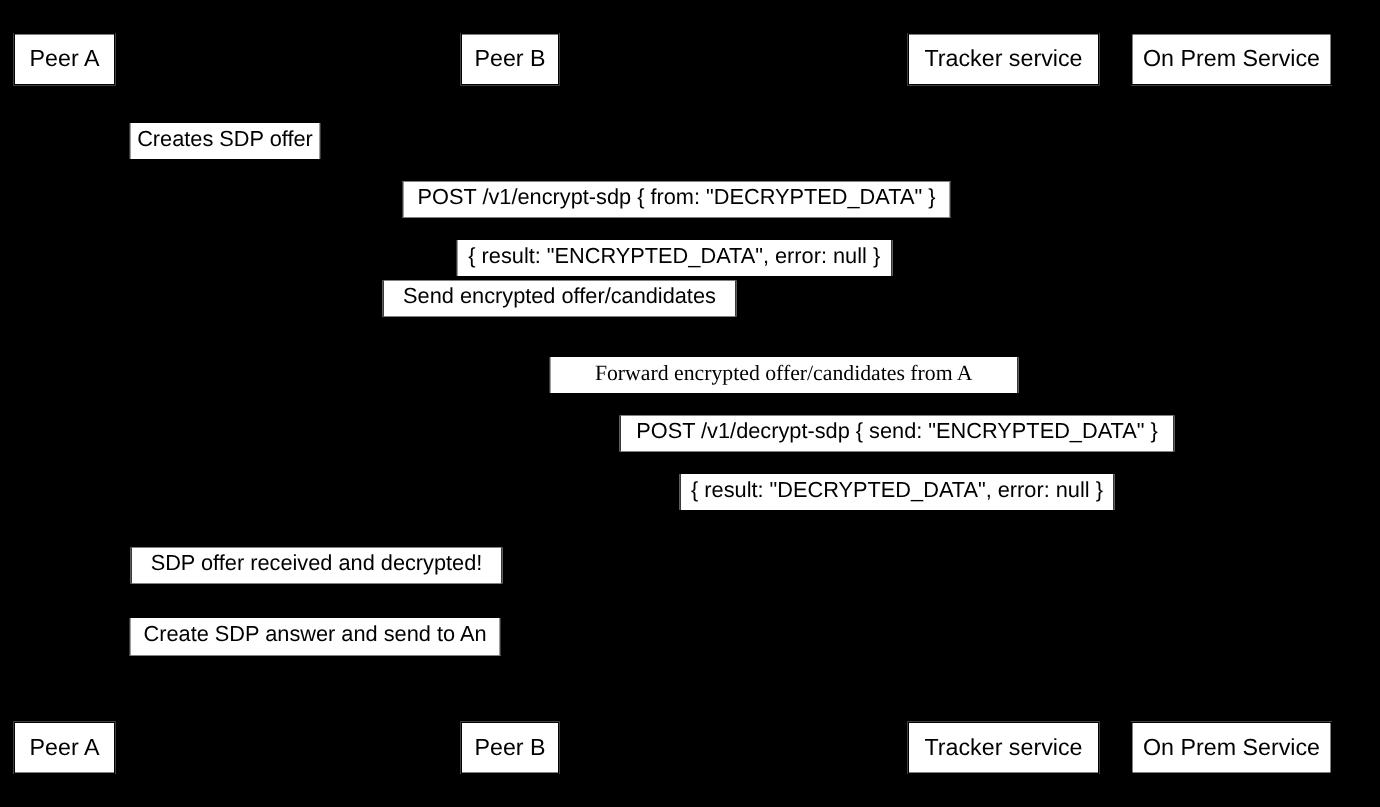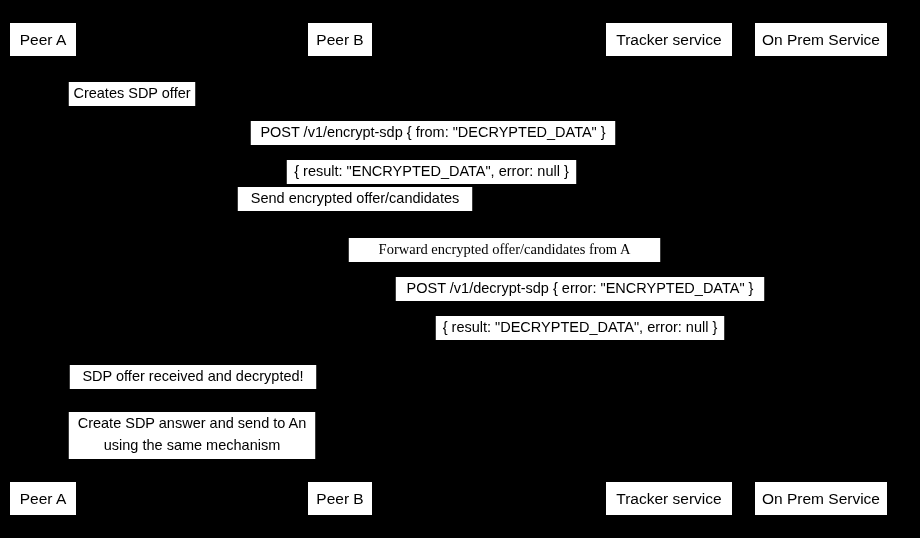--- a/index.html
+++ b/index.html
@@ -54,20 +54,21 @@
     box-sizing: border-box;
     background: #ffffff;
     color: #000000;
     font-size: 14.5px;
     line-height: 1.45;
     text-align: center;
     white-space: pre;
     padding: 1px 2px 2px 2px;
     border-left: 1px solid #3a3a3a;
     border-right: 1px solid #3a3a3a;
+    margin-left: 18px;
   }
   .msg.two-line {
     white-space: normal;
     line-height: 1.5;
   }
 
   
   .arrow-shaft {
     position: absolute;
     height: 1px;
@@ -112,35 +113,34 @@
   <div class="arrow-shaft" style="left:43px; top:221px; width:626px;"></div>
   <div class="arrow-head right" style="left:662px; top:217px;"></div>
   <div class="msg" style="left:237px; top:187px; width:236px;">Send encrypted offer/candidates</div>
 
   <div class="arrow-shaft" style="left:340px; top:260px; width:329px;"></div>
   <div class="arrow-head left" style="left:340px; top:256px;"></div>
   <div class="msg" style="left:348px; top:238px; width:313px;font-family:Liberation Serif, serif;">Forward encrypted offer/candidates from A</div>
 
   <div class="arrow-shaft" style="left:340px; top:299px; width:481px;"></div>
   <div class="arrow-head right" style="left:814px; top:295px;"></div>
-  <div class="msg" style="left:395px; top:277px; width:370px;">POST /v1/decrypt-sdp { error: "ENCRYPTED_DATA" }</div>
+  <div class="msg" style="left:395px; top:277px; width:370px;">POST /v1/decrypt-sdp { send: "ENCRYPTED_DATA" }</div>
 
   <div class="arrow-shaft" style="left:340px; top:338px; width:481px;"></div>
   <div class="arrow-head left" style="left:340px; top:334px;"></div>
   <div class="msg" style="left:435px; top:316px; width:290px;">{ result: "DECRYPTED_DATA", error: null }</div>
 
   <div class="arrow-shaft" style="left:43px; top:387px; width:297px;"></div>
   <div class="arrow-head left" style="left:43px; top:383px;"></div>
   <div class="msg" style="left:69px; top:365px; width:248px;">SDP offer received and decrypted!</div>
 
   <div class="arrow-shaft" style="left:43px; top:457px; width:297px;"></div>
   <div class="arrow-head left" style="left:43px; top:453px;"></div>
   <div class="msg two-line" style="left:68px; top:412px; width:248px;">
     <span>Create SDP answer and send to An</span><br>
-    <span>using the same mechanism</span>
   </div>
 
   <div class="participant-box" style="left:9px; top:481px; width:68px;">Peer A</div>
   <div class="participant-box" style="left:307px; top:481px; width:66px;">Peer B</div>
   <div class="participant-box" style="left:605px; top:481px; width:128px;">Tracker service</div>
   <div class="participant-box" style="left:754px; top:481px; width:134px;">On Prem Service</div>
 
 </div>
 
 </body></html>

